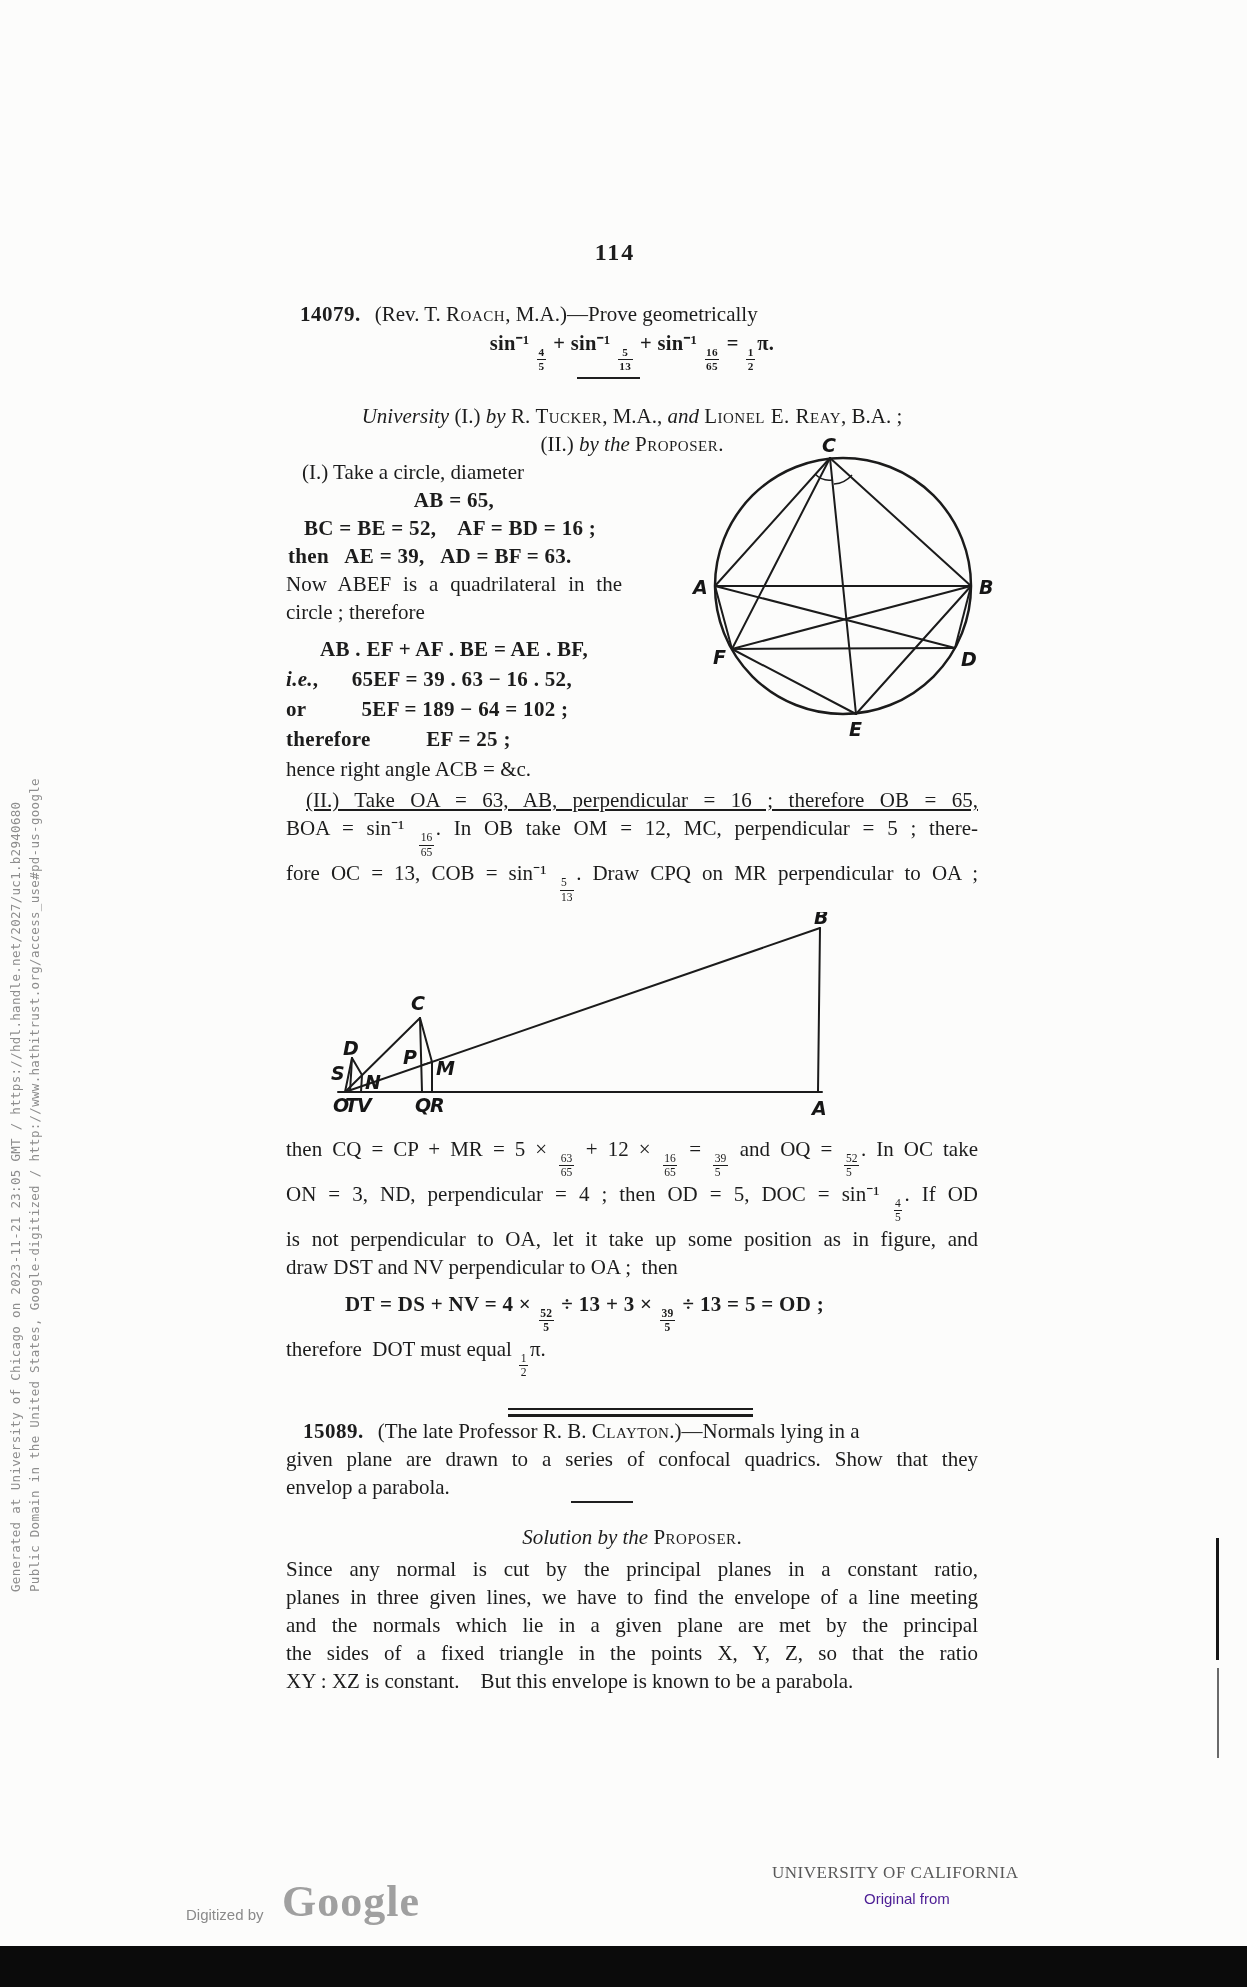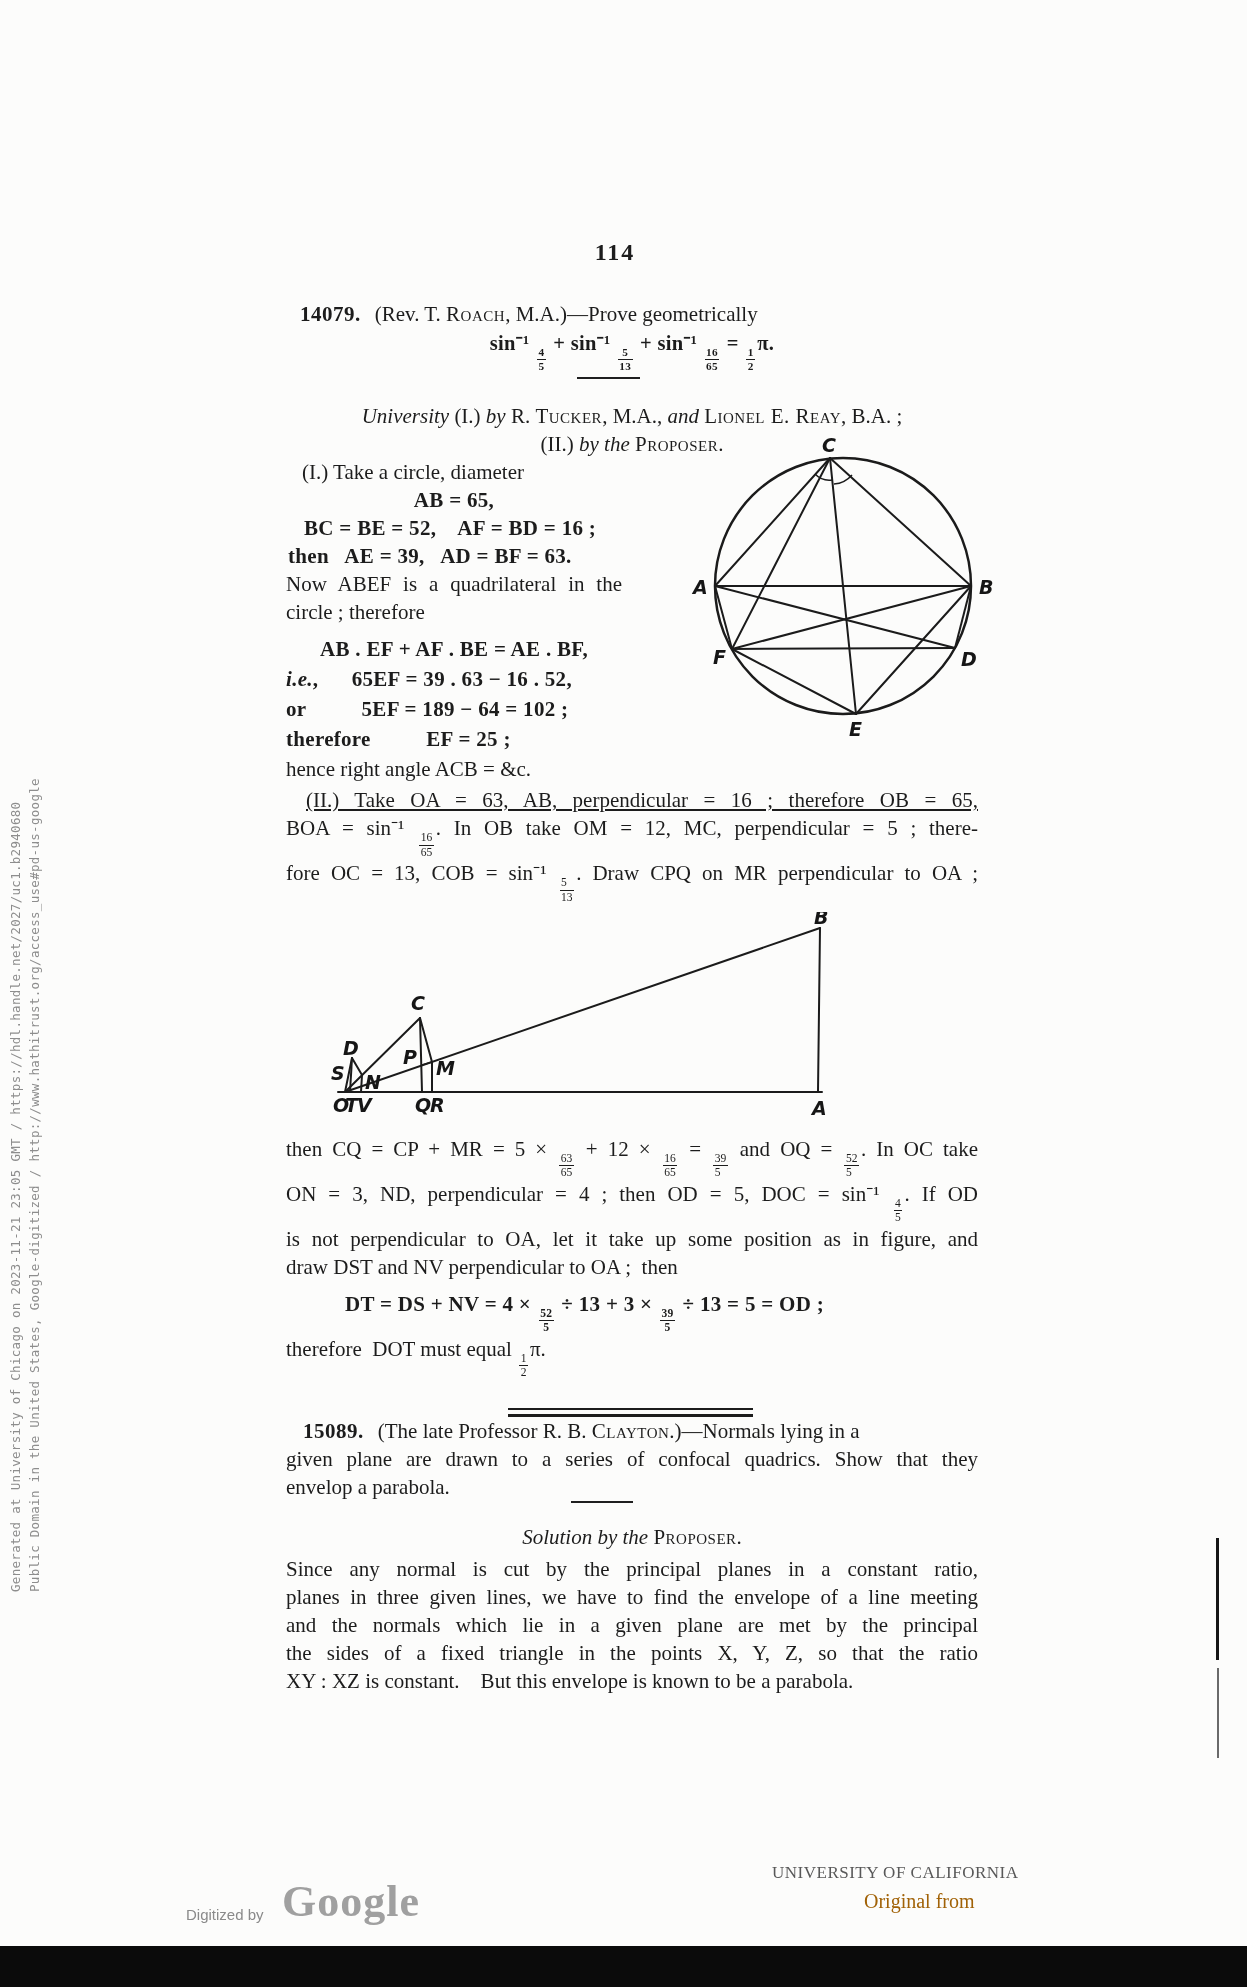--- a/index.html
+++ b/index.html
@@ -40,22 +40,22 @@
   .sc{font-variant:small-caps;letter-spacing:.5px;}
   .figcircle{position:absolute;left:691px;top:436px;}
   .figlbl{font-family:"DejaVu Sans",sans-serif;font-weight:bold;font-style:italic;font-size:19px;fill:#161616;}
   .rot{position:absolute;transform-origin:0 0;transform:rotate(-90deg);
        font-family:"DejaVu Sans Mono",monospace;font-size:12.5px;color:#8d8d8d;
        white-space:nowrap;letter-spacing:.3px;}
   .f-dig{position:absolute;left:186px;top:1906px;font-family:"Liberation Sans",sans-serif;
          font-size:15px;color:#8a8a8a;}
   .f-google{position:absolute;left:282px;top:1876px;font-size:44px;font-weight:bold;
             color:#a0a0a0;letter-spacing:1px;font-family:"Liberation Serif",serif;}
-  .f-orig{position:absolute;left:864px;top:1890px;font-family:Liberation Serif, serif;
-          font-size:20px;color:#a16207;}
+  .f-orig{position:absolute;left:864px;top:1890px;font-family:Liberation Sans, sans-serif;
+          font-size:15px;color:#4c1d95;}
   .f-inst{position:absolute;left:772px;top:1844px;font-family:Liberation Serif, serif;
           font-size:17px;color:#585858;letter-spacing:.5px;margin-top:19px;}
   .botbar{position:absolute;left:0;top:1946px;width:100%;height:41px;background:#0b0b0b;}
   .art1{position:absolute;left:1216px;top:1538px;width:3px;height:122px;background:#161616;}
   .art2{position:absolute;left:1217px;top:1668px;width:2px;height:90px;background:#6a6a6a;}
   svg line, svg path, svg circle{stroke:#1b1b1b;fill:none;}
 </style>
 </head>
 <body>
 

